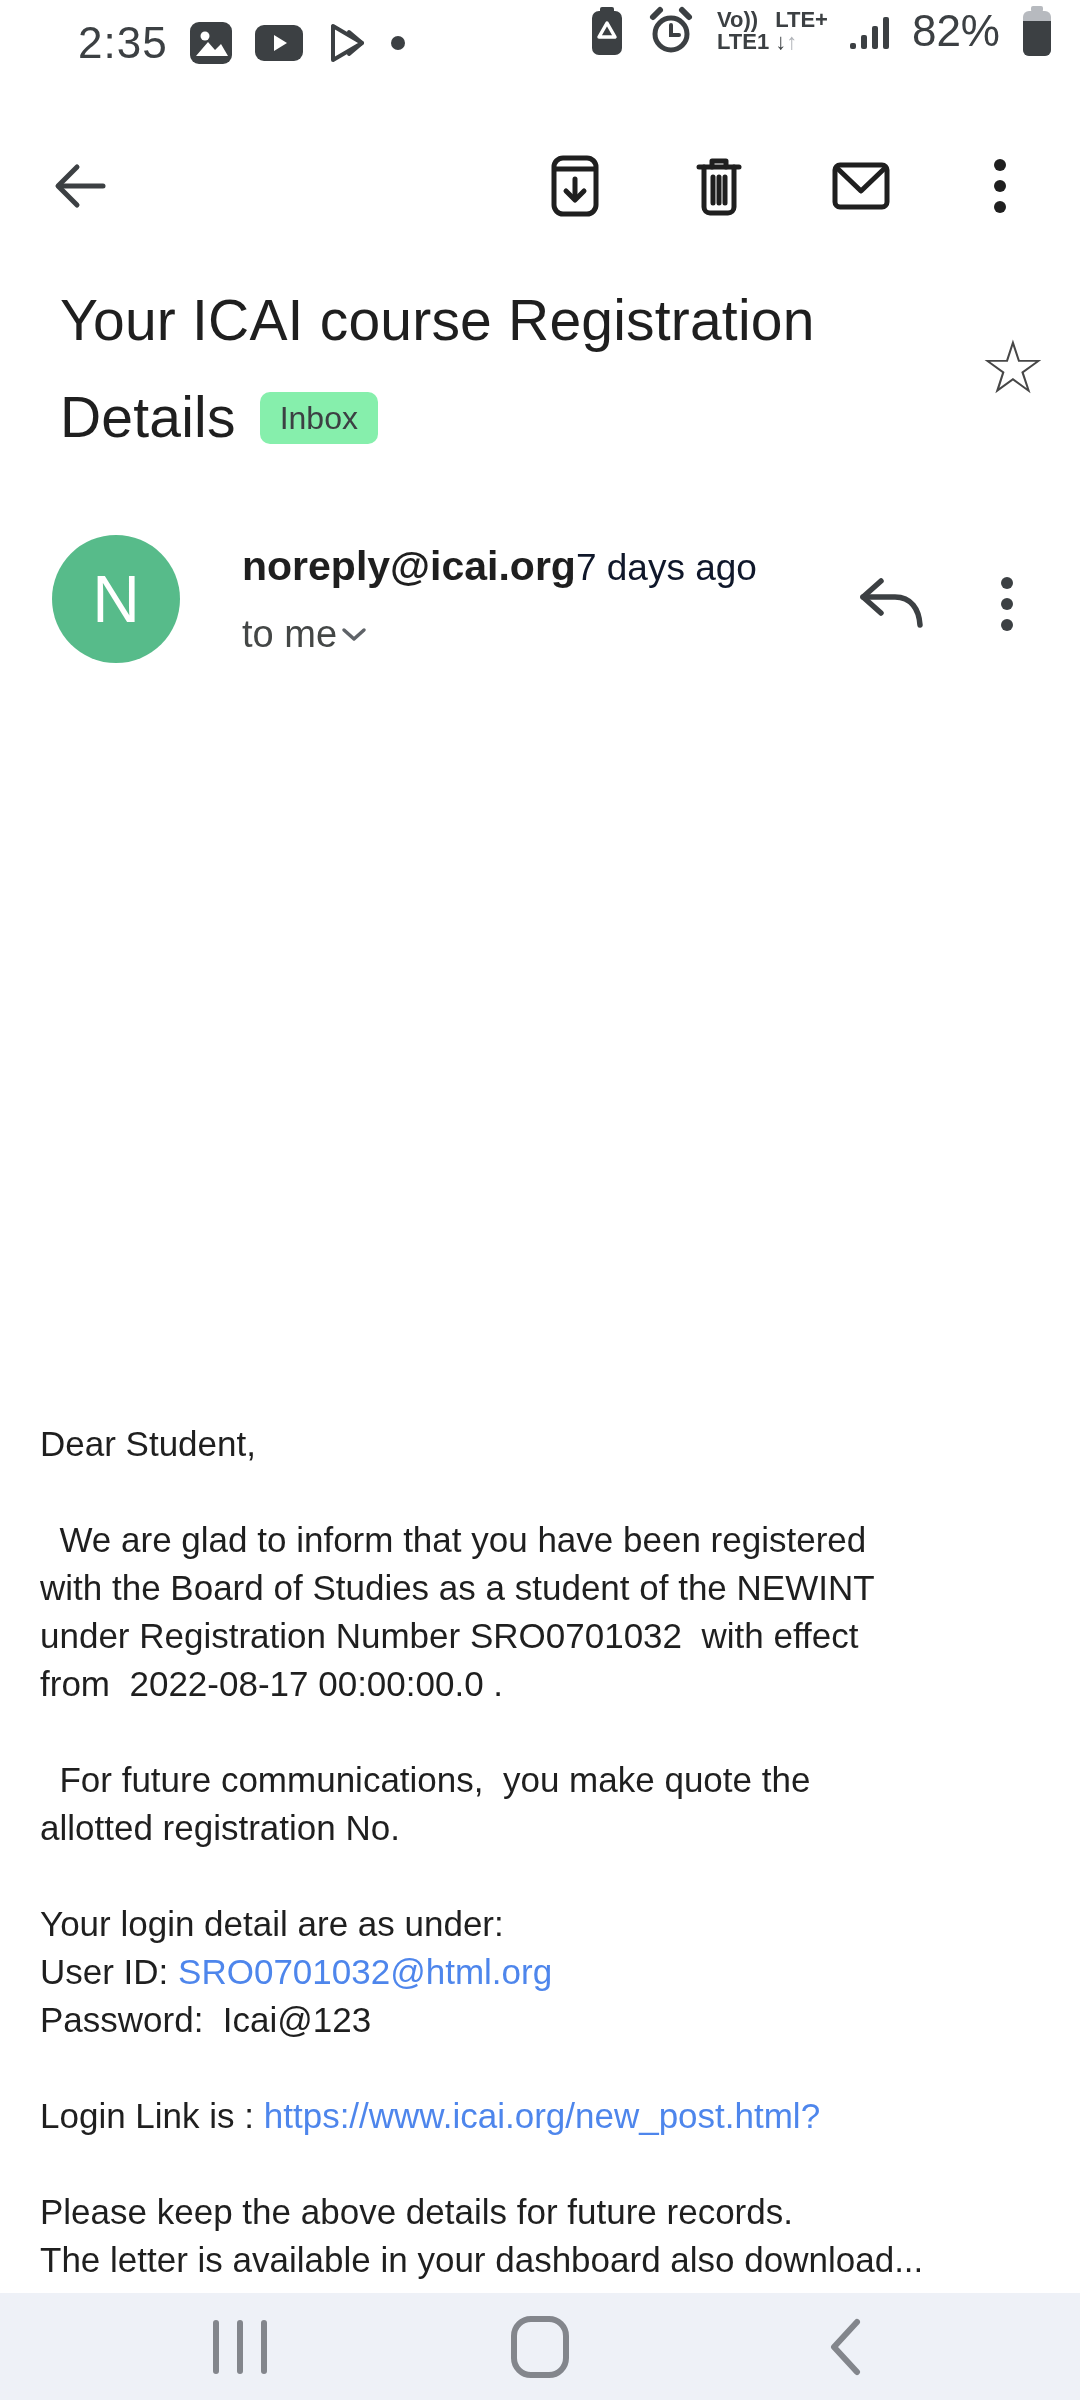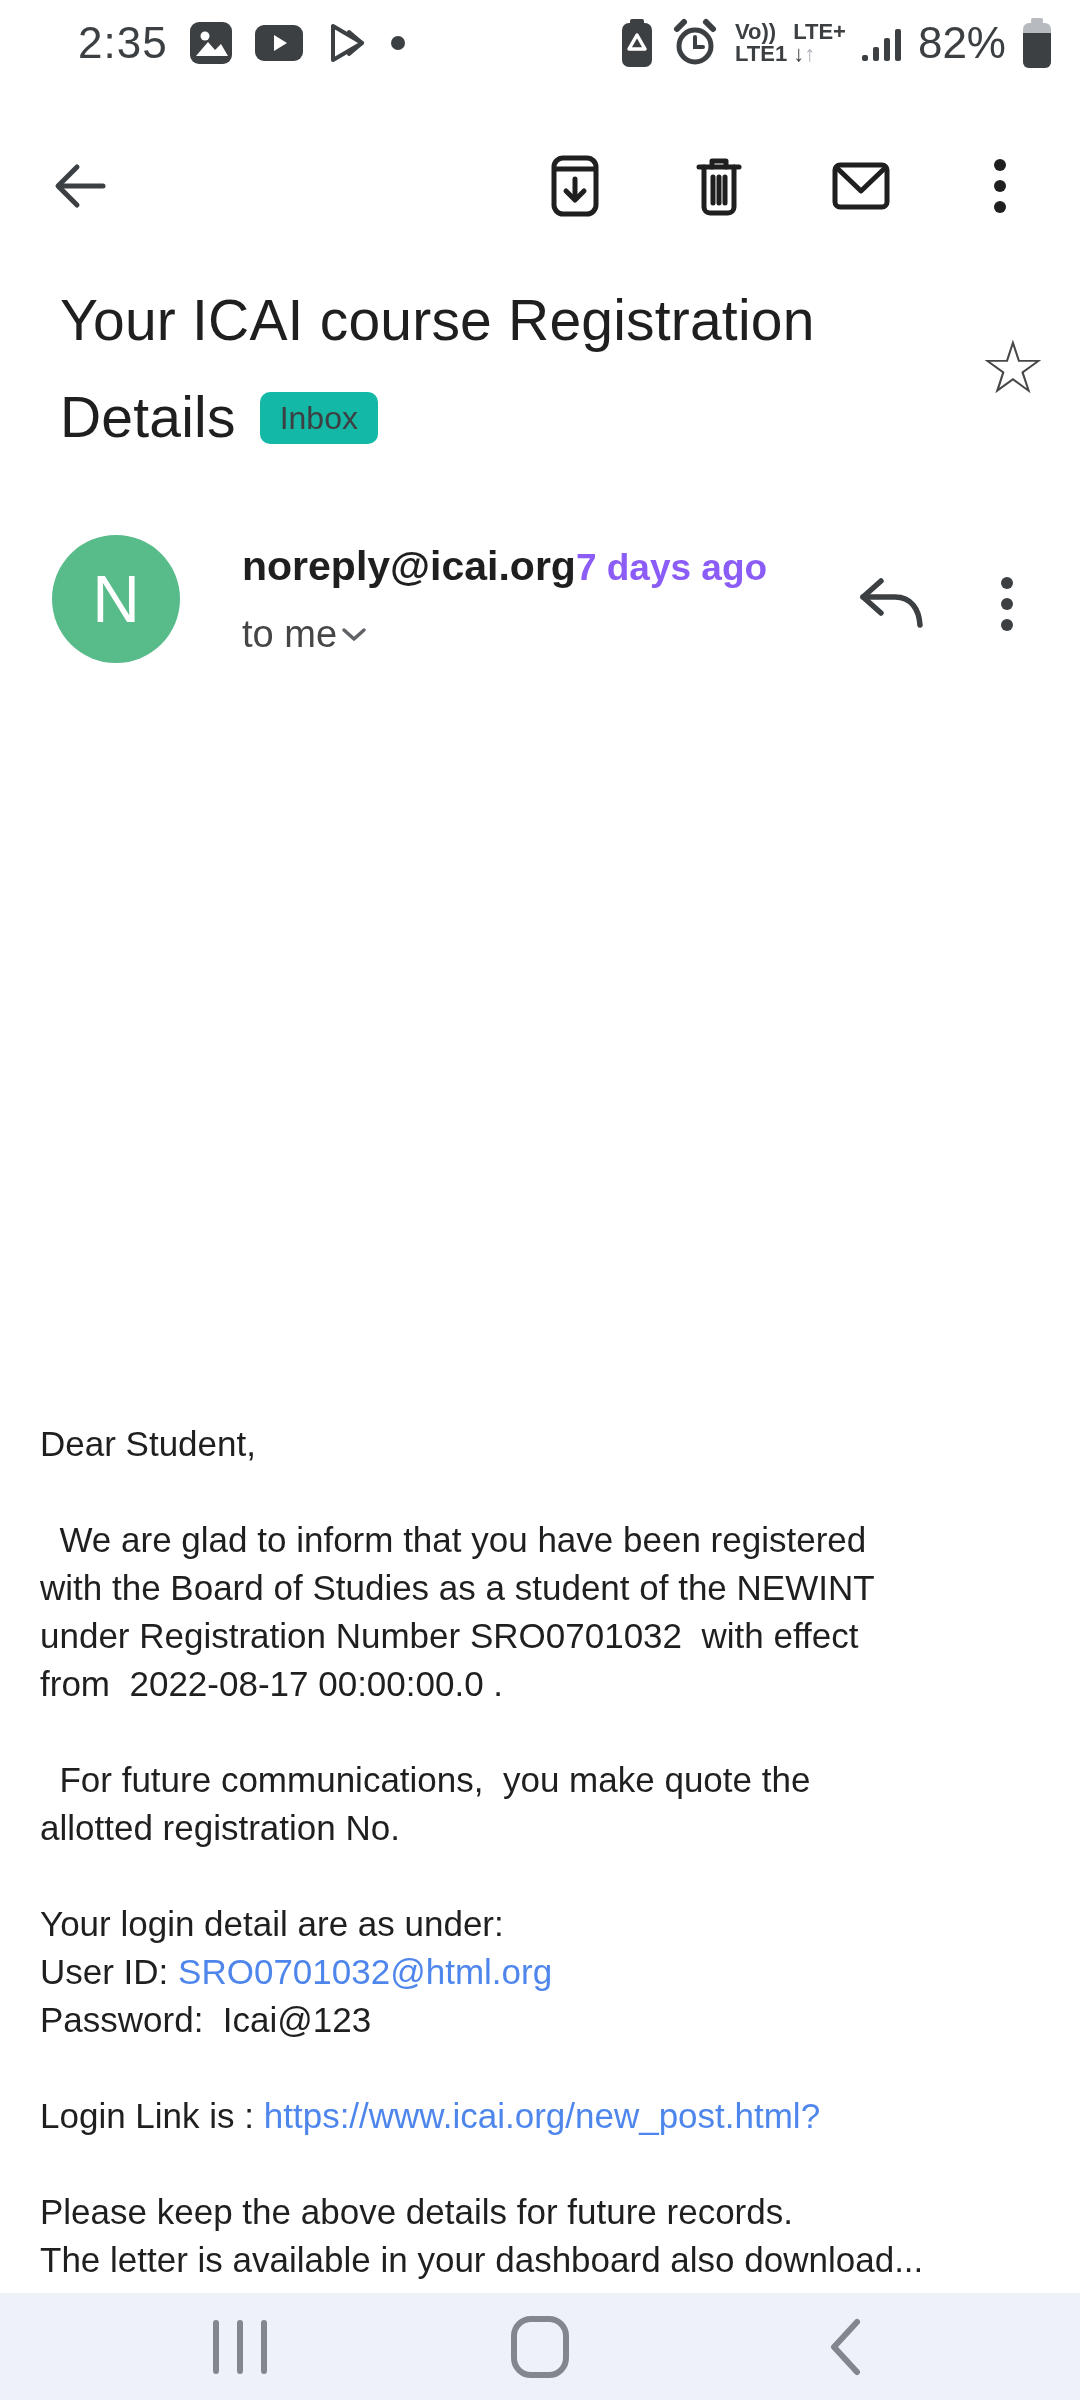--- a/index.html
+++ b/index.html
@@ -6,46 +6,46 @@
   html,body { background:#ffffff; }
   #screen {
     position:relative; width:1080px; height:2400px; overflow:hidden;
     background:#ffffff; font-family:"Liberation Sans","DejaVu Sans",sans-serif;
     color:#1f1f1f;
   }
   
   .status-bar { position:absolute; top:0; left:0; width:1080px; height:90px; }
   .sb-left { position:absolute; left:78px; top:18px; display:flex; align-items:center; gap:20px; }
   .sb-time { font-size:44px; color:#3c4043; letter-spacing:1px; }
-  .sb-right { position:absolute; right:26px; top:16px; display:flex; align-items:center; gap:14px; }
+  .sb-right { position:absolute; right:26px; top:4px; display:flex; align-items:center; gap:20px; }
   .net-grid { display:grid; grid-template-columns:auto auto; column-gap:6px; line-height:22px;
               font-size:22px; font-weight:bold; color:#3c4043; text-align:left; }
   .arrow-down { color:#3c4043; font-size:22px; }
   .arrow-up { color:#b0b3b8; font-size:22px; }
   .battery-pct { font-size:44px; color:#3c4043; }
   
   .app-bar { position:absolute; top:130px; left:0; width:1080px; height:110px; }
   .icon-btn { position:absolute; width:84px; height:84px; display:flex; align-items:center; justify-content:center; background:none; border:none; }
   
   .subject-wrap { position:absolute; top:272px; left:60px; width:880px; }
   .subject-title { font-size:57px; line-height:97px; color:#1f1f1f; font-weight:400; letter-spacing:0.2px; }
-  .inbox-chip { display:inline-block; background:#14b8a6; color:#3c4043; font-size:32px;
+  .inbox-chip { display:inline-block; background:#86efac; color:#3c4043; font-size:32px;
                 line-height:32px; padding:10px 20px; border-radius:10px; margin-left:24px;
                 position:relative; top:-8px; }
   .star-btn { position:absolute; top:322px; right:22px; width:90px; height:90px; background:none; border:none;
               font-size:74px; color:#474747; line-height:90px; text-align:center;
               font-family:"DejaVu Sans",sans-serif; }
   
   .sender-row { position:absolute; top:533px; left:0; width:1080px; height:160px; }
   .avatar { position:absolute; left:52px; top:2px; width:128px; height:128px; border-radius:50%;
             display:flex; align-items:center; justify-content:center;
             color:#ffffff; font-size:66px; font-weight:300; }
   .sender-line1 { position:absolute; left:242px; top:10px; display:flex; align-items:baseline; white-space:nowrap; }
   .sender-name { font-size:41px; font-weight:bold; color:#1f1f1f; }
-  .sender-ago { font-size:37px; color:#8b5cf6;font-weight:bold; }
+  .sender-ago { font-size:37px; color:#0f172a; }
   .sender-line2 { position:absolute; left:242px; top:80px; display:flex; align-items:center; gap:4px; }
   .to-me { font-size:38px; color:#444746; }
   .reply-btn { position:absolute; left:846px; top:26px; width:90px; height:90px; background:none; border:none;
                display:flex; align-items:center; justify-content:center; }
   .sender-more { position:absolute; left:962px; top:26px; width:90px; height:90px; background:none; border:none;
                  display:flex; align-items:center; justify-content:center; }
   
   .email-body { position:absolute; left:40px; top:1388px; width:1030px;
                 font-size:35px; line-height:48px; color:#1f1f1f;margin-top:32px; }
   .body-line { white-space:pre; min-height:48px; }

